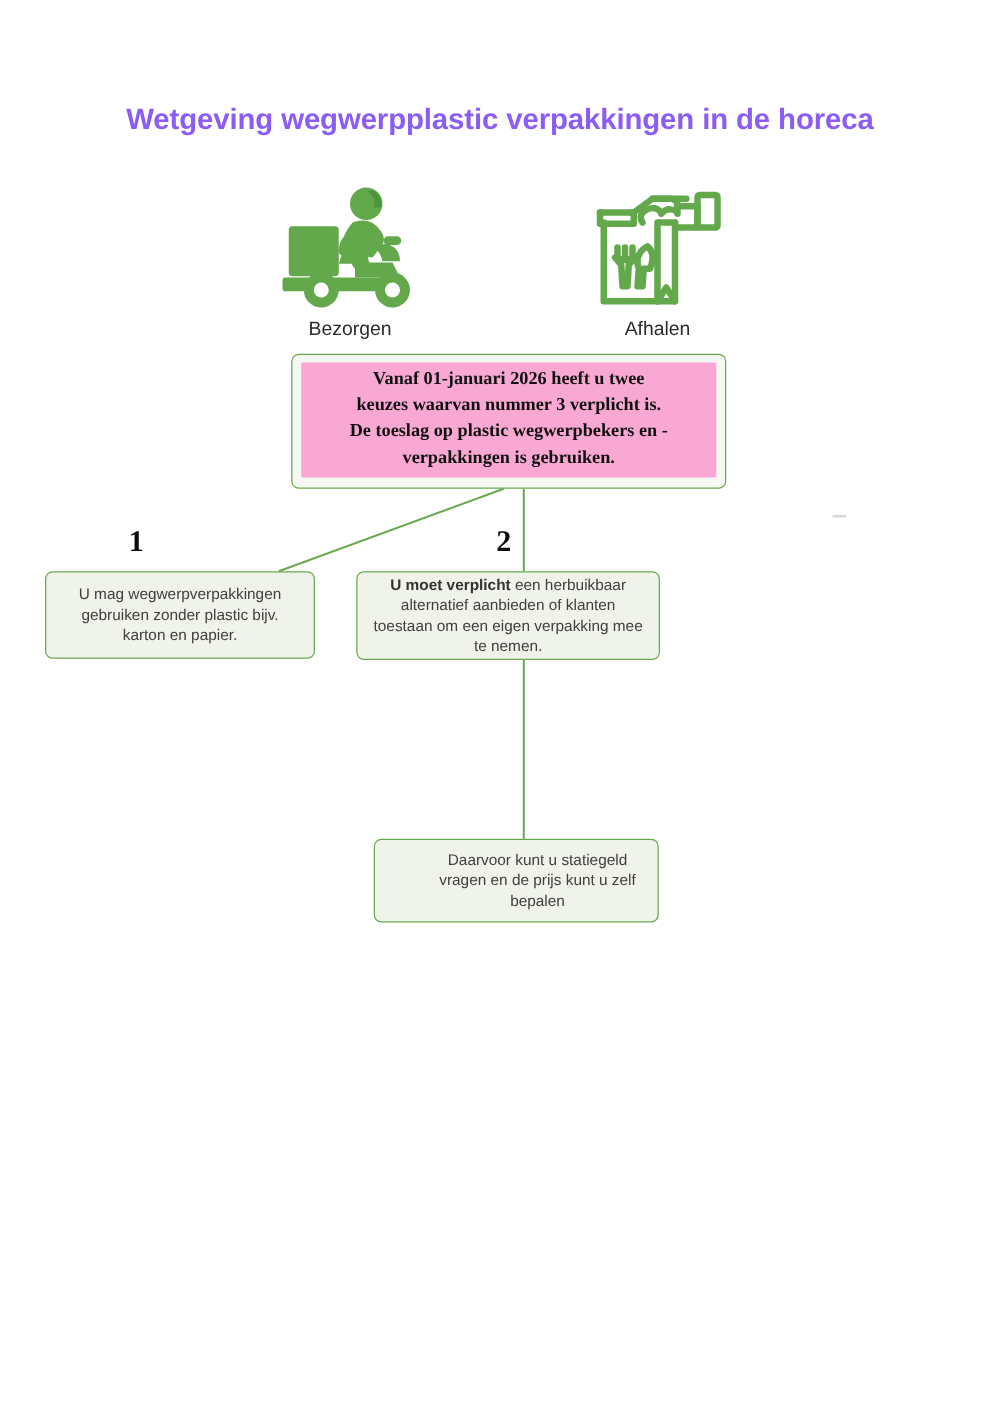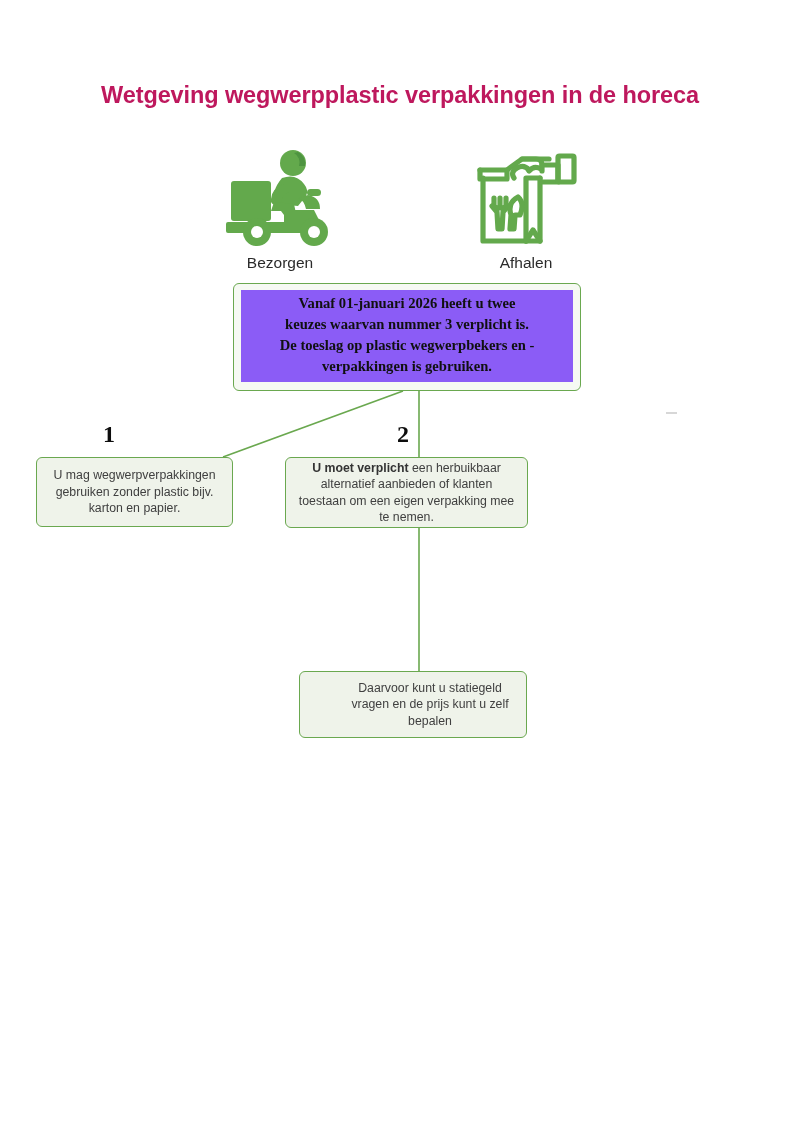--- a/index.html
+++ b/index.html
@@ -25,21 +25,21 @@
   
   .page-title {
     position: absolute;
     left: 0;
     top: 82px;
     width: 800px;
     text-align: center;
     font-family: "Liberation Sans", sans-serif;
     font-size: 23.5px;
     font-weight: bold;
-    color: #be185d;
+    color: #8b5cf6;
     letter-spacing: -0.1px;
     white-space: nowrap;
   }
 
   
   .icon-block {
     position: absolute;
     text-align: center;
   }
   .icon-block .icon-art {
@@ -98,35 +98,35 @@
     border-radius: 6px;
     box-sizing: border-box;
     position: absolute;
     display: flex;
     align-items: flex-start;
     justify-content: center;
   }
   #box-main .highlight {
     margin-top: 6px;
     width: 332px;
-    background: #8b5cf6;
+    background: #f9a8d4;
     font-family: "Liberation Serif", serif;
     font-weight: bold;
     font-size: 14.6px;
     line-height: 21px;
     color: #101010;
     text-align: center;
     padding: 3px 4px 5px 4px;
     box-sizing: border-box;
   }
 
   #box-one {
     left: 36px;
     top: 457px;
-    width: 197px;
+    width: 216px;
     height: 70px;
   }
   #box-two {
     left: 285px;
     top: 457px;
     width: 243px;
     height: 71px;
   }
   #box-three {
     left: 299px;

